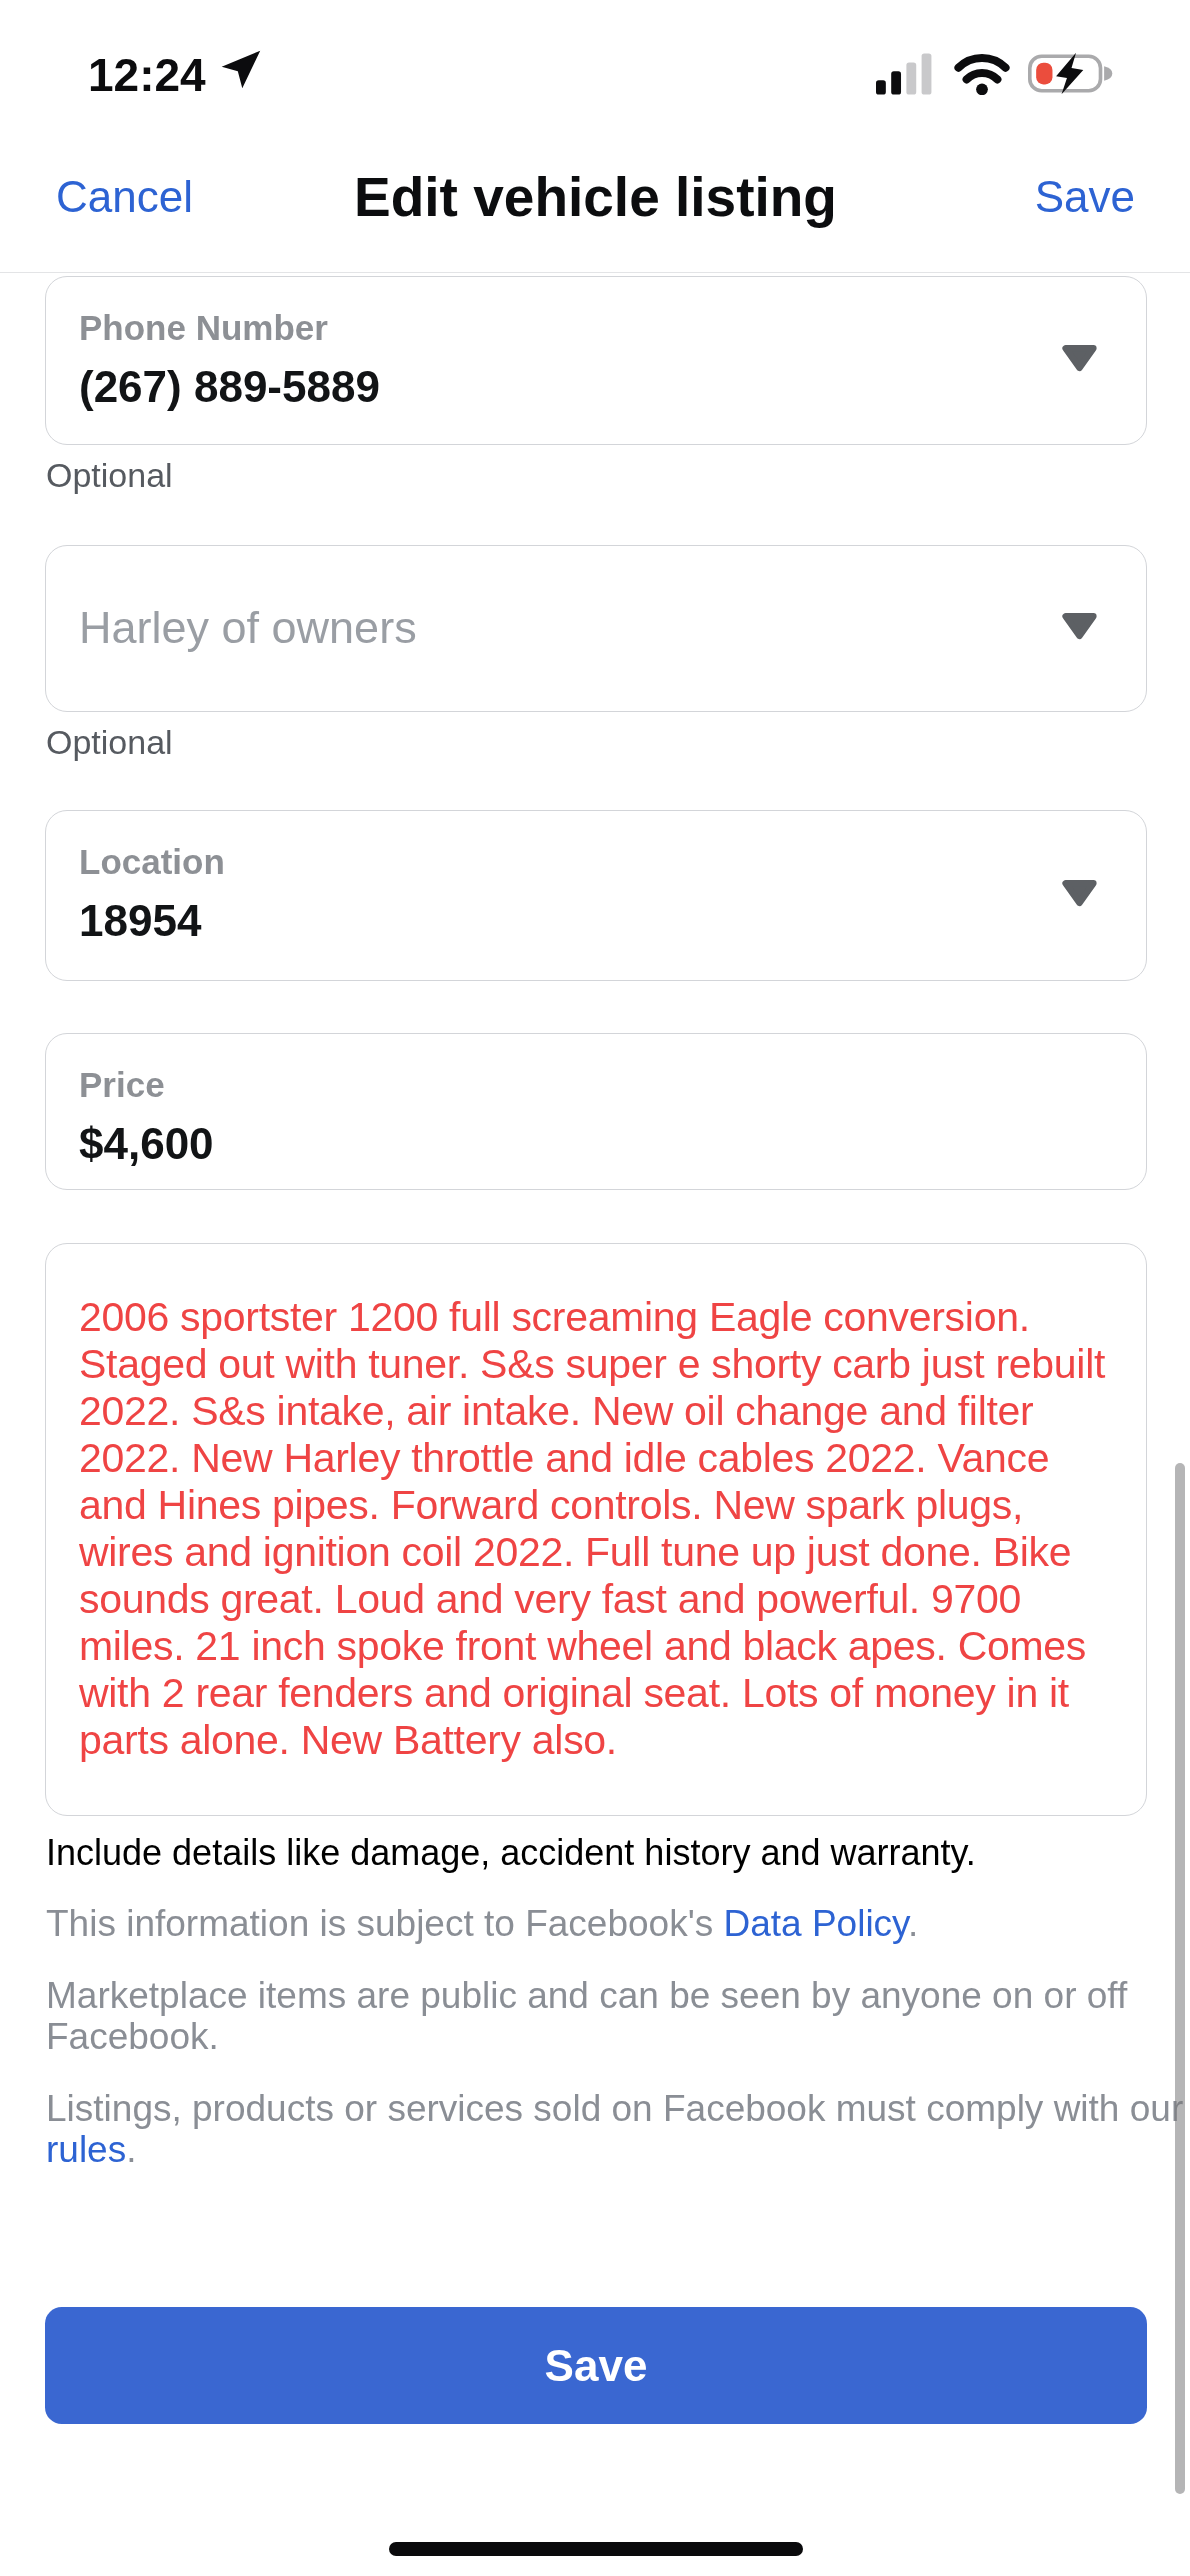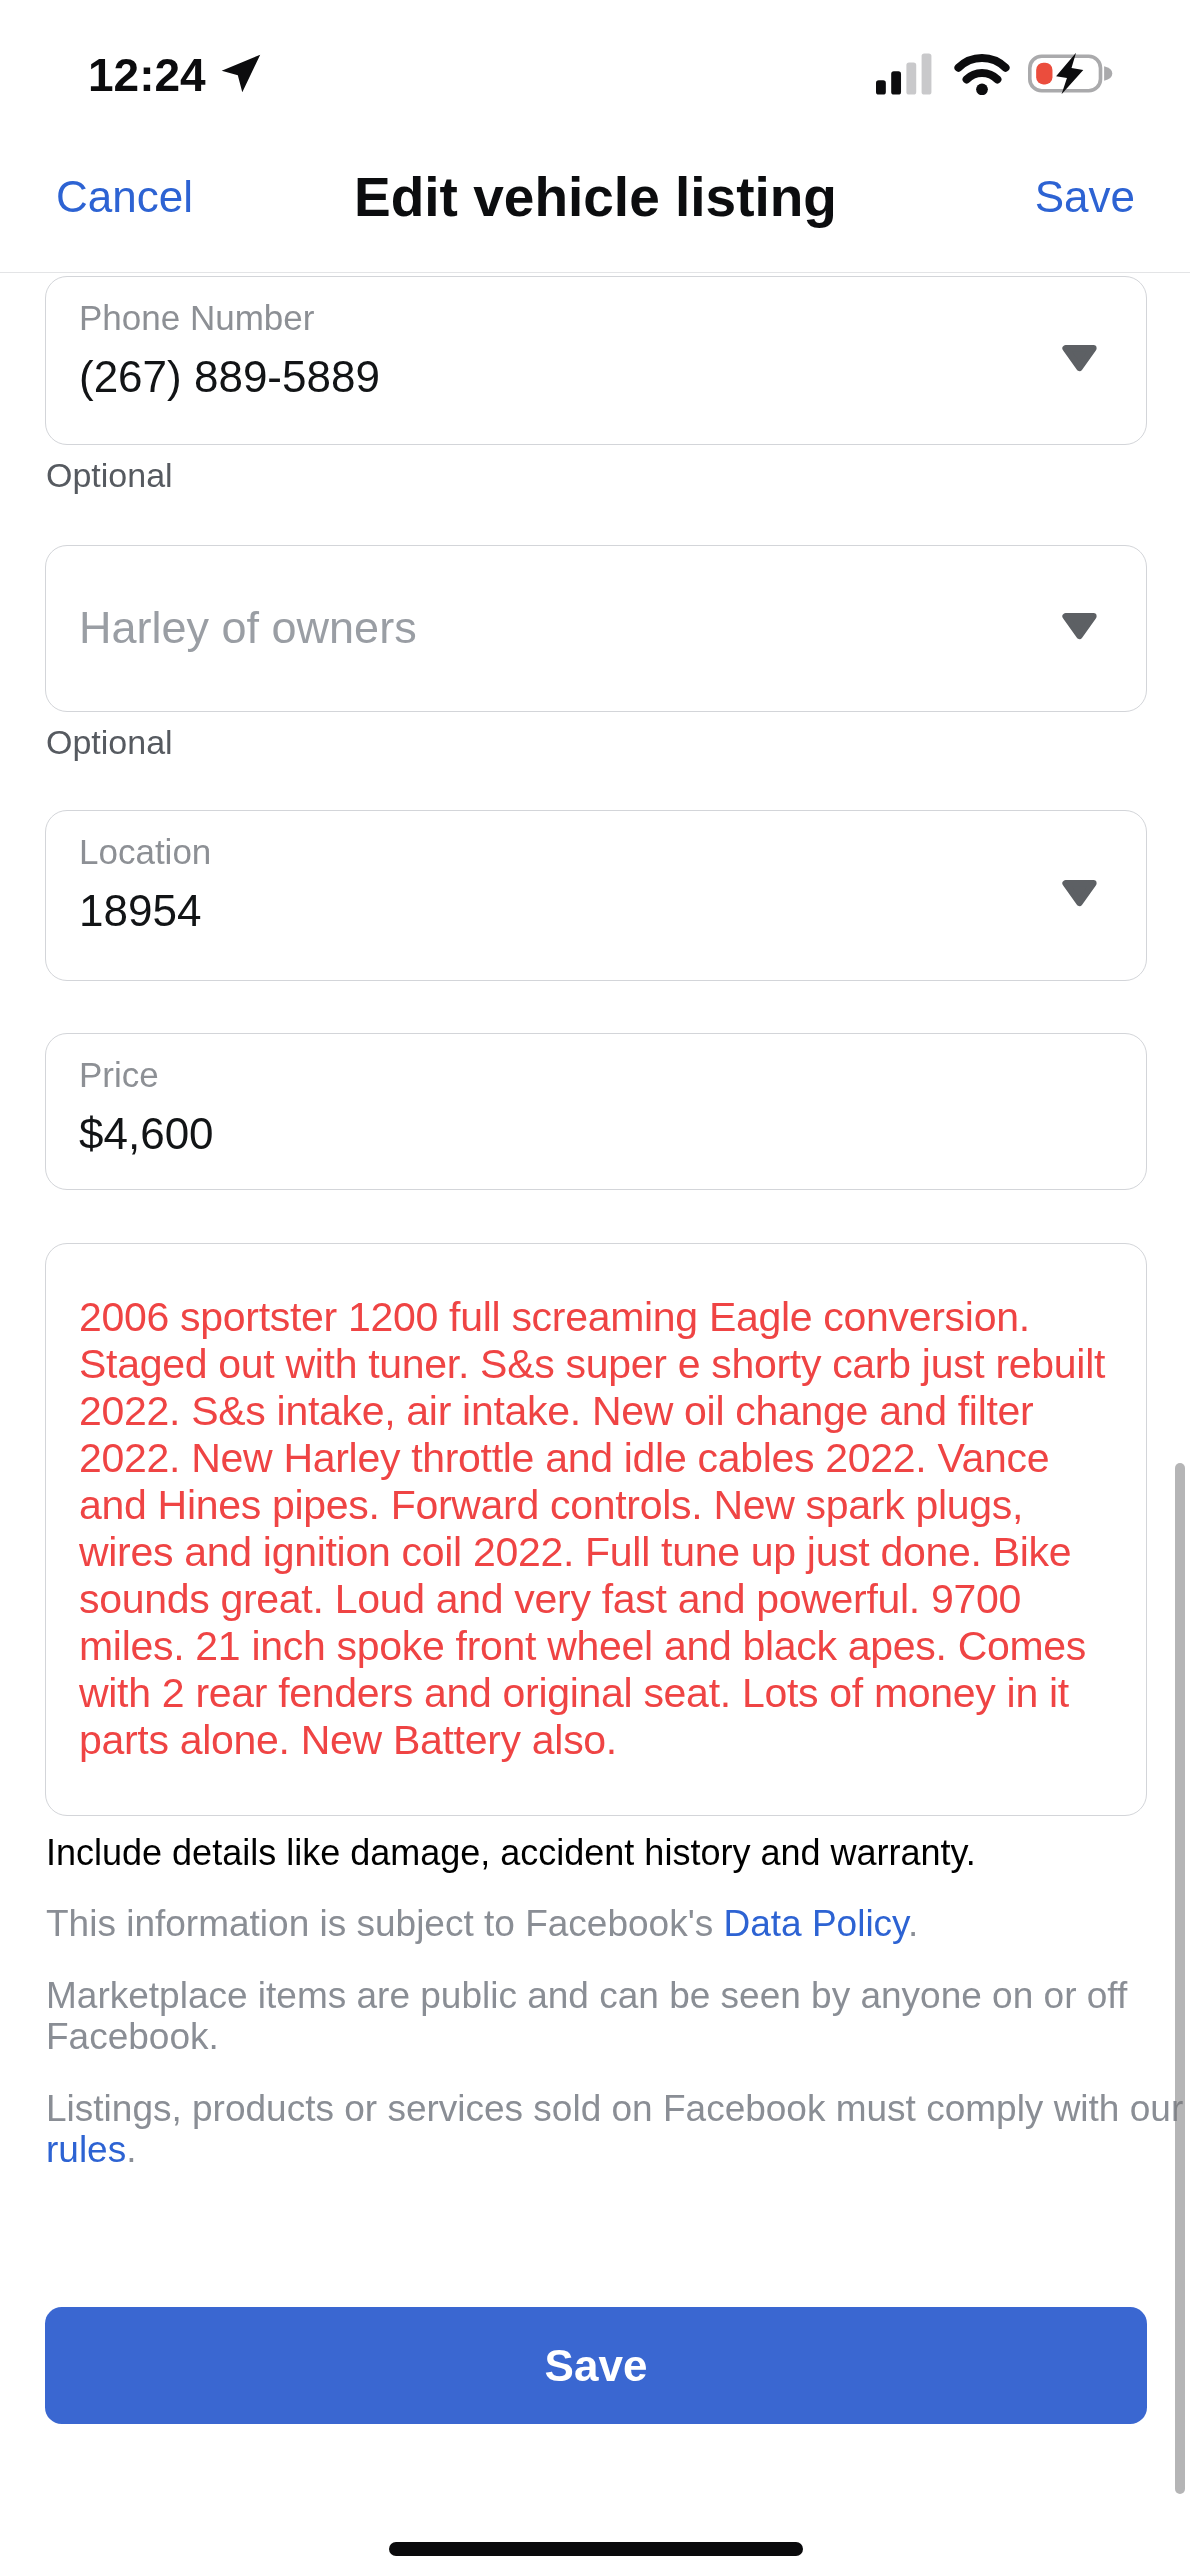--- a/index.html
+++ b/index.html
@@ -2,40 +2,40 @@
 <html style="font-size:15px"><head>
 <meta charset="utf-8">
 <style>
   * { margin:0; padding:0; box-sizing:border-box; }
   html,body { width:1191px; height:2576px; background:#ffffff;
     font-family:"Liberation Sans", sans-serif; position:relative; overflow:hidden; }
 
   
   .status-bar { height:122px; display:flex; align-items:center;
     justify-content:space-between; padding:28px 76px 0 88px; }
-  .time-wrap { display:flex; align-items:center; gap:13px; }
+  .time-wrap { display:flex; gap:13px; }
   .time { font-size:46px; font-weight:700; color:#0c0c0e; letter-spacing:0; }
   .sicons { display:flex; align-items:center; gap:18.5px; }
 
   
   .nav { height:151px; display:flex; align-items:center; padding:0 56px;
     border-bottom:1.9px solid #e3e4e6; position:relative; }
   .nav-cancel { font-size:44px; color:#2d63d3; }
   .nav-title { position:absolute; left:0; right:0; text-align:center;
     font-size:55px; font-weight:700; color:#0c0d0f; pointer-events:none; }
   .nav-save { margin-left:auto; font-size:44px; color:#2d63d3; position:relative; }
 
   
   .content { position:relative; }
   .card { width:1102px; margin-left:45px; border:1.9px solid #d3d5d9;
     border-radius:22px; position:relative; background:#fff; overflow:hidden; }
   .card .caret { position:absolute; right:48px; top:50%; transform:translateY(-50%); }
   .card-label { font-size:35px; color:#8d9095; }
   .card-value { font-size:44px; color:#121416; margin-top:14px; }
-  .c-pad { padding:21px 139px 0 33px; }
+  .c-pad { padding:31px 139px 0 33px;font-weight:bold; }
   .card-phone { height:169px; margin-top:2.8px; }
   .helper-optional { margin:11px 0 0 46px; font-size:34px; line-height:39px; color:#565a60; }
   .card-owners { height:167px; margin-top:50px; display:flex; align-items:center;
     padding:0 139px 0 33px; }
   .placeholder { font-size:45px; color:#9a9ea4; }
   .card-location { height:171px; margin-top:48px; }
   .card-price { height:157px; margin-top:52px; }
   .card-desc { height:573px; margin-top:53px; padding:35px 32px 0 33px; }
   .desc-text { margin-top:15px; font-size:41px; line-height:47px; color:#ef4444;
     letter-spacing:-0.3px; }

